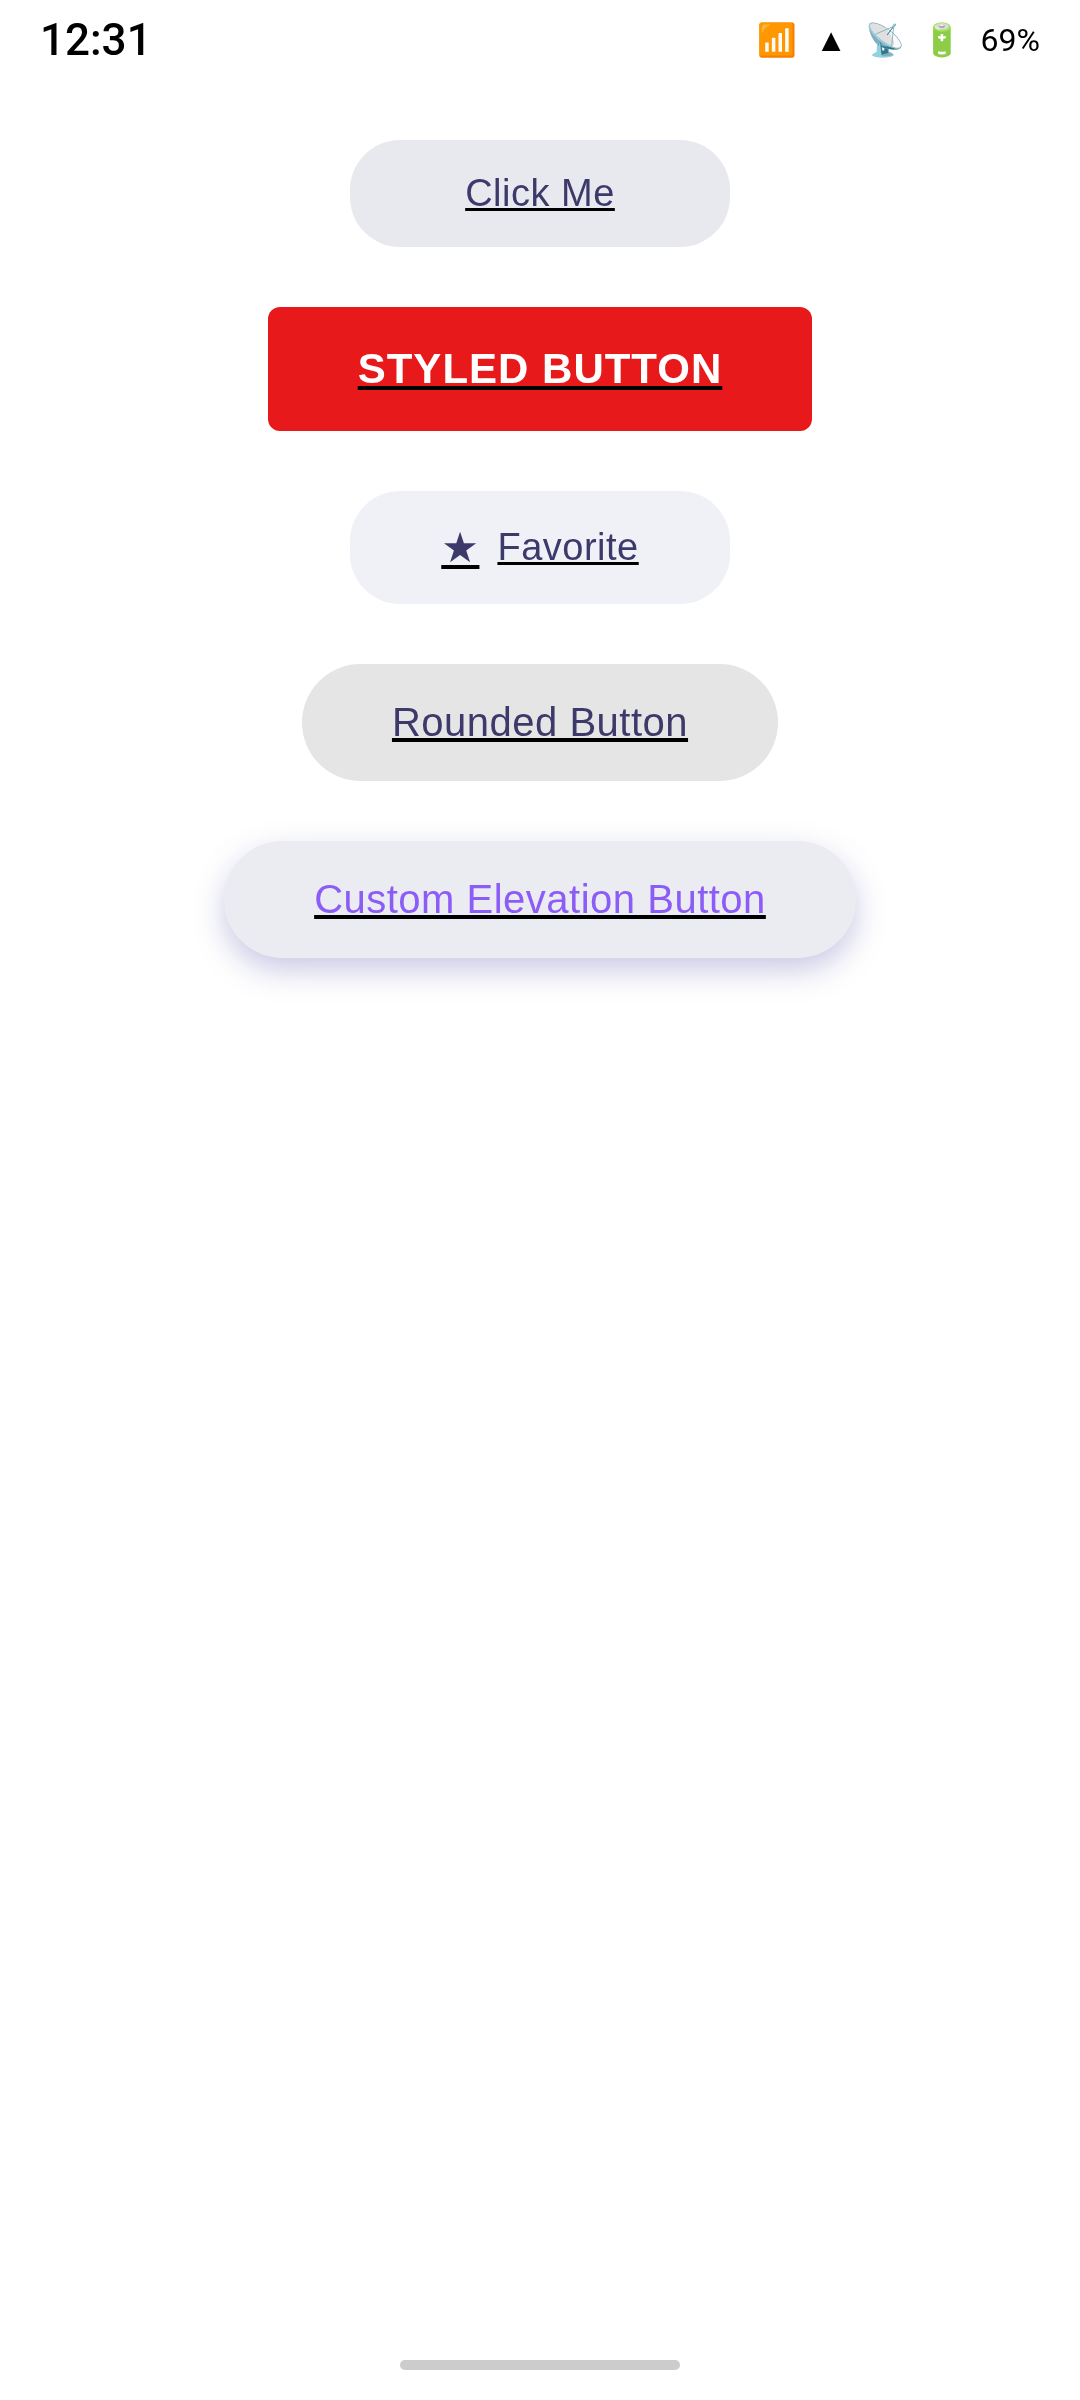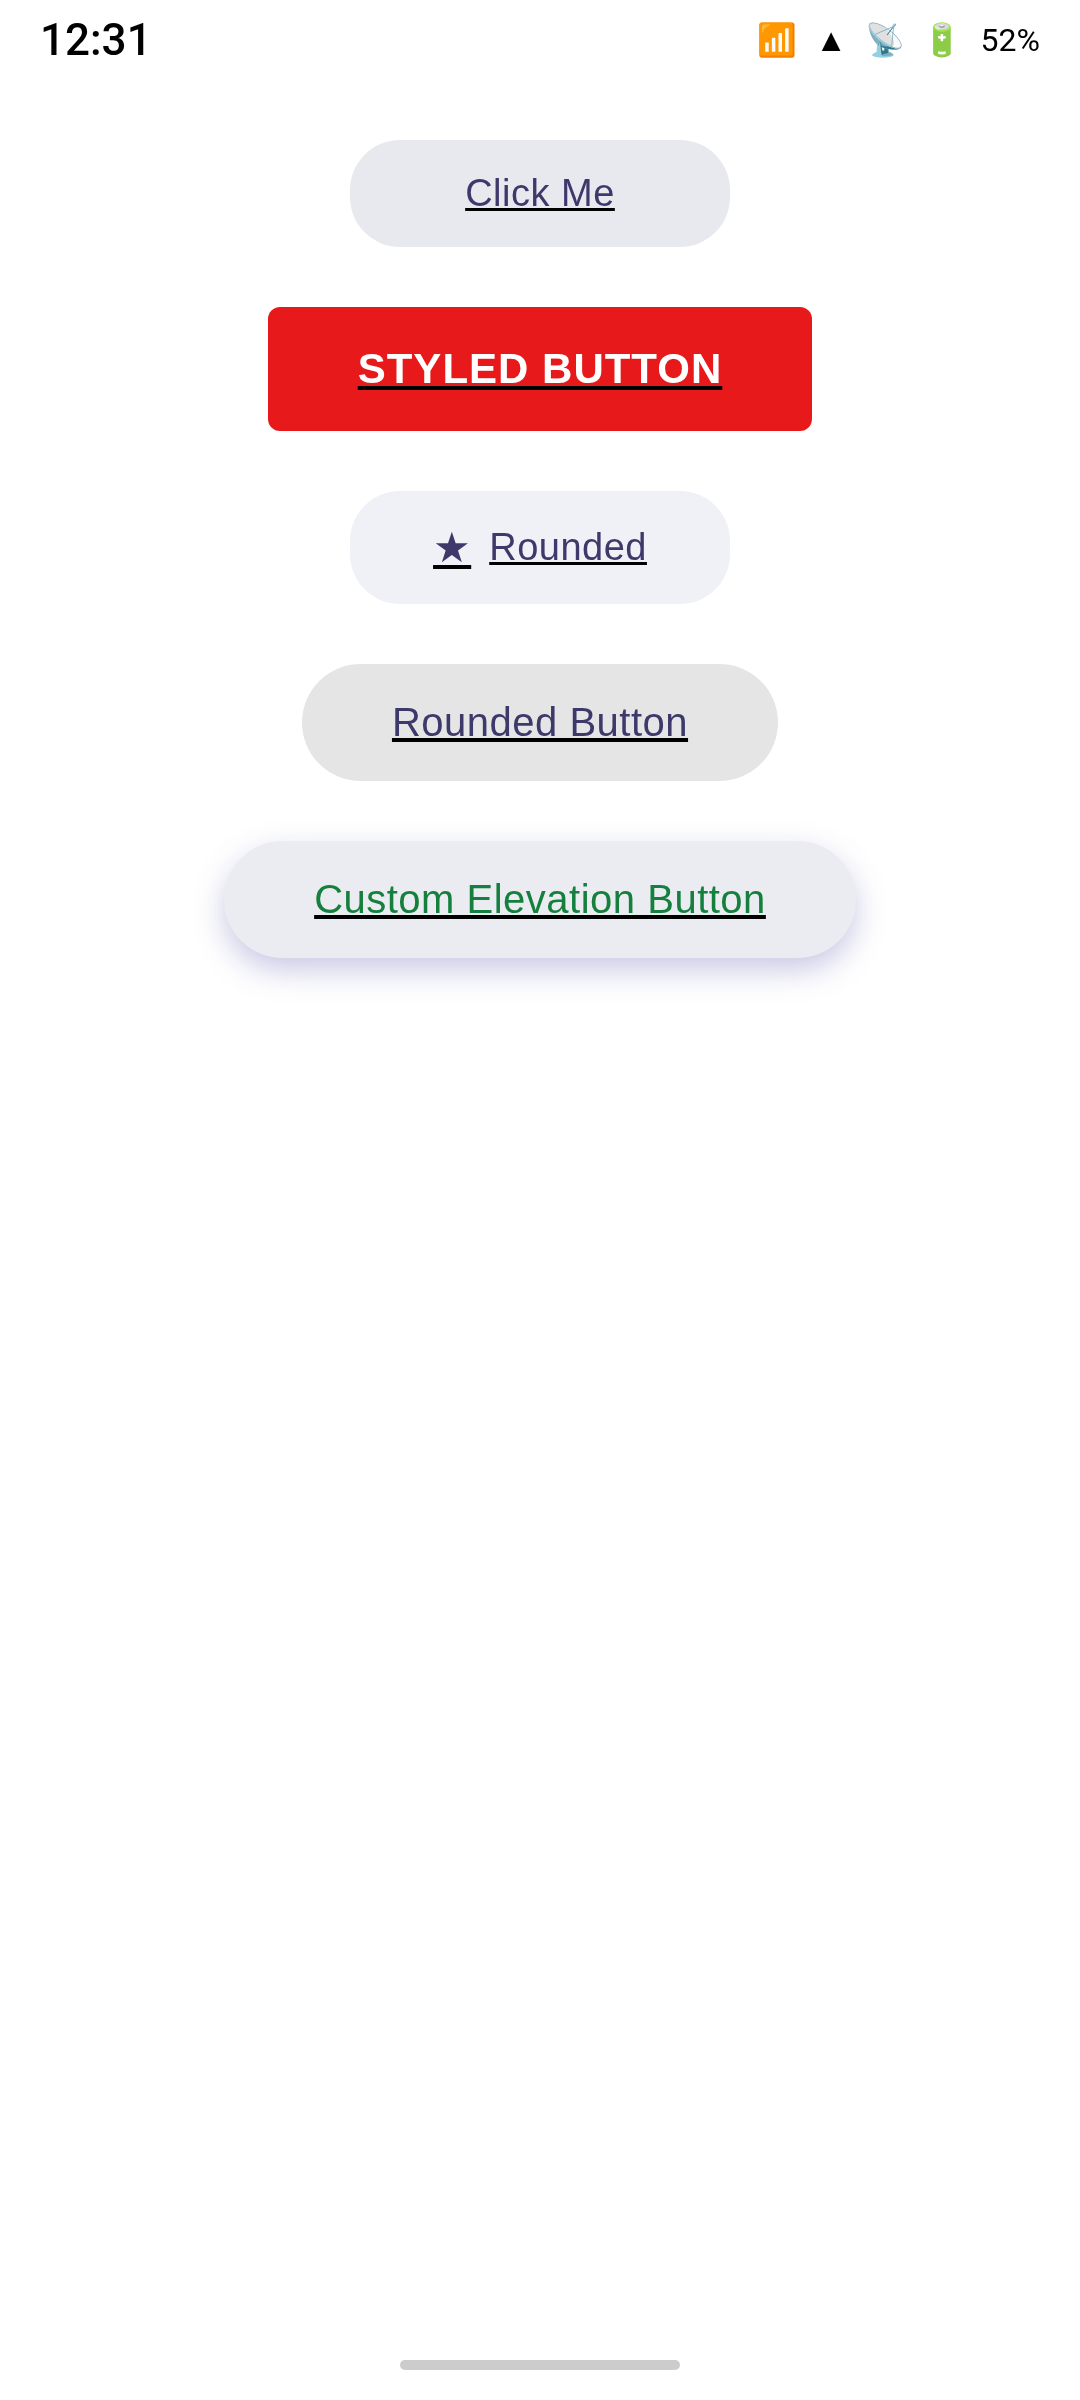--- a/index.html
+++ b/index.html
@@ -129,21 +129,21 @@
       font-weight: 500;
       cursor: pointer;
       min-width: 420px;
       text-align: center;
       letter-spacing: 0.5px;
     }
 
     
     .btn-elevation {
       background-color: #ebebf2;
-      color: #15803d;
+      color: #8b5cf6;
       border: none;
       border-radius: 60px;
       padding: 36px 90px;
       font-size: 40px;
       font-weight: 500;
       cursor: pointer;
       min-width: 500px;
       text-align: right;
       box-shadow: 0 12px 30px rgba(100, 100, 180, 0.35);
       letter-spacing: 0.5px;
@@ -164,33 +164,33 @@
 </head>
 <body>
 
 <div class="status-bar">
   <span class="status-time">12:31</span>
   <div class="status-icons">
     <span class="status-icon">📶</span>
     <span class="status-icon">▲</span>
     <span class="status-icon">📡</span>
     <span class="status-icon">🔋</span>
-    <span class="status-icon">52%</span>
+    <span class="status-icon">69%</span>
   </div>
 </div>
 
 <div class="main-content">
 
   <button class="btn-click-me">Click Me</button>
 
   <button class="btn-styled">Styled Button</button>
 
   <button class="btn-favorite">
     <span class="star-icon">★</span>
-    <span>Rounded</span>
+    <span>Favorite</span>
   </button>
 
   <button class="btn-rounded">Rounded Button</button>
 
   <button class="btn-elevation">Custom Elevation Button</button>
 
 </div>
 
 <div class="bottom-bar"></div>
 

